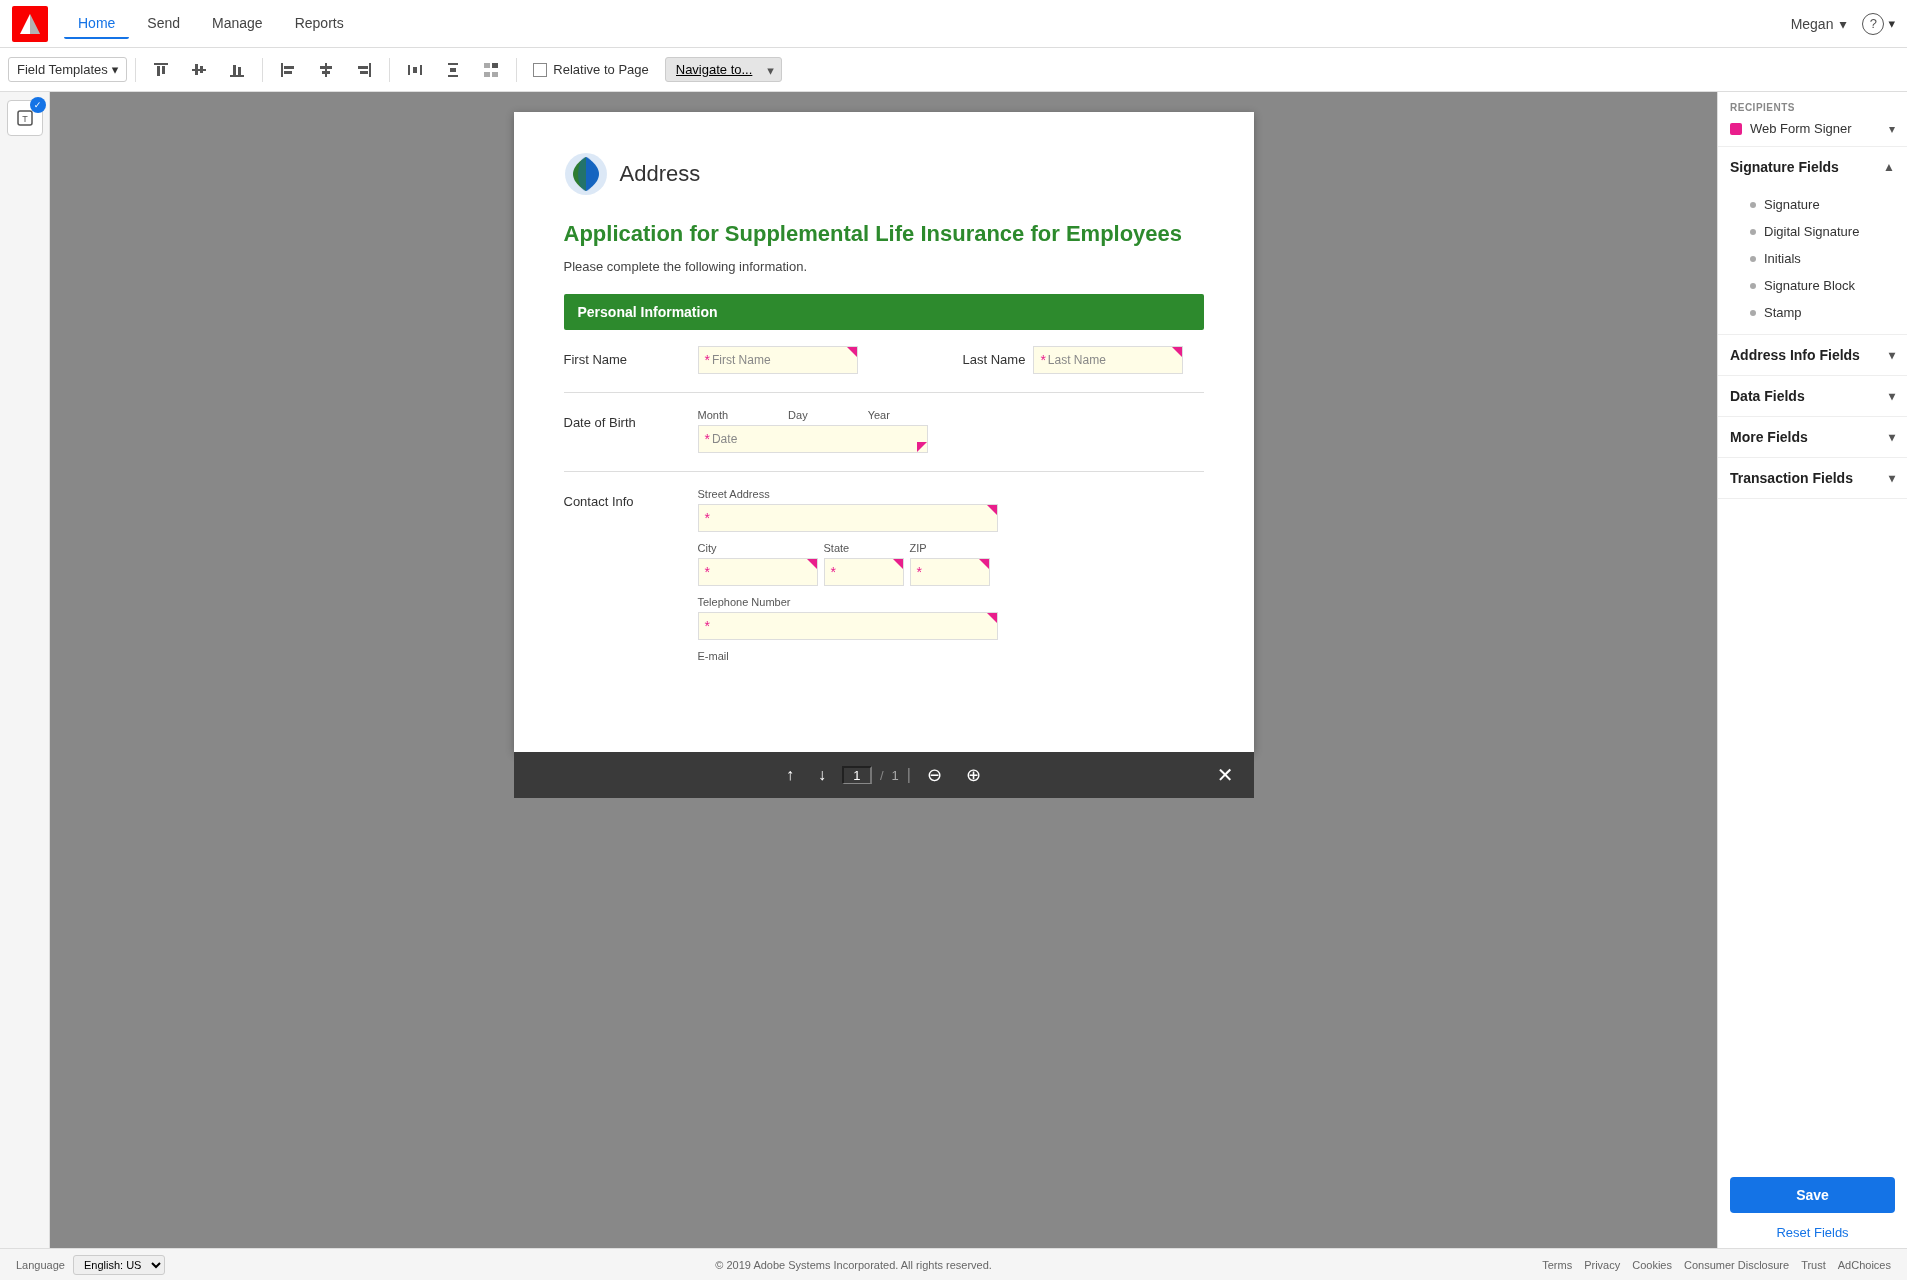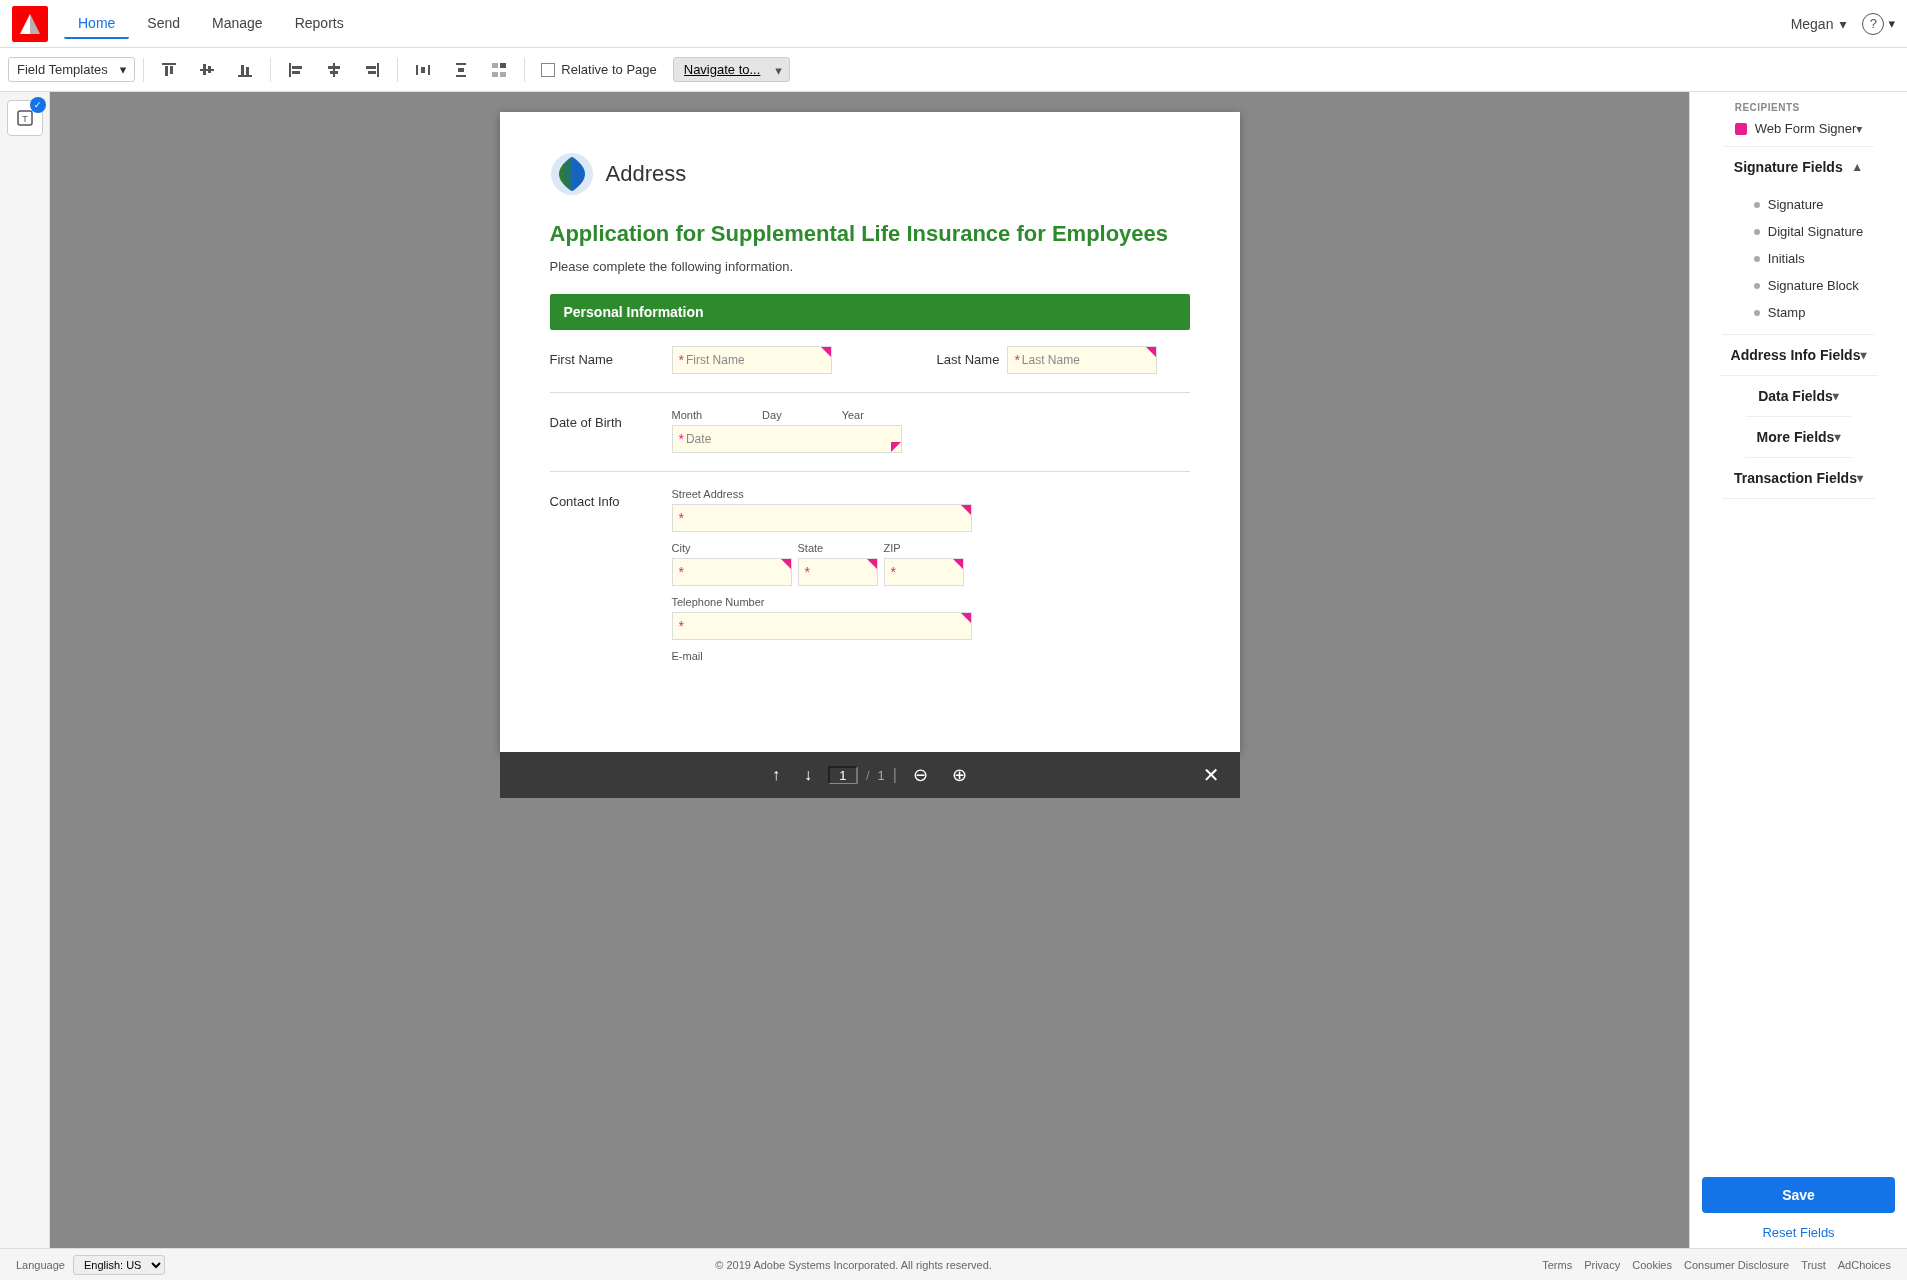--- a/index.html
+++ b/index.html
@@ -9,21 +9,21 @@
     .top-bar { background: #fff; border-bottom: 1px solid #ddd; display: flex; align-items: center; height: 48px; padding: 0 12px; }
     .adobe-logo { width: 36px; height: 36px; background: #fa0000; display: flex; align-items: center; justify-content: center; color: #fff; font-weight: bold; font-size: 16px; border-radius: 2px; margin-right: 16px; }
     .nav-items { display: flex; gap: 4px; flex: 1; }
     .nav-item { padding: 6px 14px; cursor: pointer; font-size: 14px; color: #444; border-radius: 2px; }
     .nav-item.active { color: #1473e6; border-bottom: 2px solid #1473e6; }
     .user-section { display: flex; align-items: center; gap: 6px; cursor: pointer; color: #444; font-size: 14px; }
 
     
     .toolbar { background: #fff; border-bottom: 1px solid #ddd; display: flex; align-items: center; height: 44px; padding: 0 8px; gap: 4px; }
     .toolbar-btn { background: none; border: none; cursor: pointer; padding: 4px 8px; color: #555; font-size: 14px; border-radius: 2px; display: flex; align-items: center; gap: 4px; }
-    .toolbar-dropdown { display: flex; align-items: center; gap: 12px; border: 1px solid #ccc; border-radius: 3px; padding: 4px 8px; cursor: pointer; font-size: 13px; }
+    .toolbar-dropdown { display: flex; align-items: center; gap: 4px; border: 1px solid #ccc; border-radius: 3px; padding: 4px 8px; cursor: pointer; font-size: 13px; }
     .toolbar-separator { width: 1px; height: 24px; background: #ddd; margin: 0 4px; }
     .relative-to-page { display: flex; align-items: center; gap: 6px; margin-left: 8px; font-size: 13px; }
     .checkbox-square { width: 14px; height: 14px; border: 1px solid #888; display: inline-block; }
     .navigate-dropdown { border: 1px solid #ccc; border-radius: 3px; padding: 4px 28px 4px 10px; font-size: 13px; cursor: pointer; background: #e5e5e5; appearance: none; -webkit-appearance: none; position: relative; text-decoration: underline; }
     .navigate-wrap { position: relative; display: inline-block; }
     .navigate-wrap::after { content: '▾'; position: absolute; right: 8px; top: 50%; transform: translateY(-50%); pointer-events: none; color: #555; }
 
     
     .main-layout { display: flex; flex: 1; overflow: hidden; }
 
@@ -36,21 +36,21 @@
     .canvas-area { flex: 1; overflow: auto; background: #888; display: flex; flex-direction: column; align-items: center; padding: 20px; }
     .document { background: #fff; width: 740px; min-height: 640px; padding: 40px 50px; box-shadow: 0 2px 8px rgba(0,0,0,0.3); }
 
     
     .doc-logo { display: flex; align-items: center; gap: 12px; margin-bottom: 24px; }
     .logo-icon { width: 44px; height: 44px; }
     .logo-text { font-size: 22px; color: #333; font-weight: 400; }
     .doc-title { color: #2d8a2d; font-size: 22px; font-weight: 600; margin-bottom: 10px; line-height: 1.3; }
     .doc-subtitle { font-size: 13px; color: #444; margin-bottom: 20px; }
     .section-header { background: #2d8a2d; color: #fff; font-weight: 600; font-size: 14px; padding: 10px 14px; margin-bottom: 16px; border-radius: 2px; }
-    .form-row { display: flex; align-items: flex-start; margin-bottom: 18px; gap: 12px; }
+    .form-row { display: flex; align-items: flex-start; margin-bottom: 18px; gap: 24px; }
     .form-label { font-size: 13px; color: #333; width: 110px; flex-shrink: 0; padding-top: 6px; }
     .form-fields { display: flex; gap: 12px; flex: 1; flex-wrap: wrap; }
     .field-sublabel { font-size: 11px; color: #555; }
     .form-field { background: #fffde7; border: 1px solid #ddd; height: 28px; display: flex; align-items: center; padding: 0 6px; position: relative; font-size: 12px; color: #888; }
     .field-corner { position: absolute; top: 0; right: 0; width: 0; height: 0; border-style: solid; border-width: 0 10px 10px 0; border-color: transparent #e91e8c transparent transparent; }
     .field-corner-left { position: absolute; bottom: 0; right: 0; width: 0; height: 0; border-style: solid; border-width: 10px 10px 0 0; border-color: #e91e8c transparent transparent transparent; }
     .required-dot { color: #e91e8c; font-size: 14px; margin-right: 2px; }
     .field-first-name { width: 160px; }
     .field-last-name { width: 150px; }
     .field-date { width: 230px; }
@@ -72,21 +72,21 @@
     .bottom-bar-inner { display: flex; align-items: center; gap: 8px; position: relative; width: 100%; justify-content: center; }
     .zoom-separator { color: #888; font-size: 16px; }
 
     
     .footer { background: #f5f5f5; border-top: 1px solid #ddd; height: 32px; display: flex; align-items: center; justify-content: space-between; padding: 0 16px; font-size: 11px; color: #666; }
     .footer-links { display: flex; gap: 12px; }
     .footer-link { color: #666; text-decoration: none; cursor: pointer; }
     .language-select { border: 1px solid #ccc; border-radius: 3px; padding: 2px 6px 2px 6px; font-size: 11px; cursor: pointer; }
 
     
-    .right-panel { width: 218px; background: #fff; border-left: 1px solid #ddd; display: flex; flex-direction: column; overflow-y: auto; align-items: center; }
+    .right-panel { width: 190px; background: #fff; border-left: 1px solid #ddd; display: flex; flex-direction: column; overflow-y: auto; }
     .recipients-section { padding: 10px 12px; border-bottom: 1px solid #eee; }
     .recipients-label { font-size: 10px; font-weight: 600; color: #888; letter-spacing: 0.5px; text-transform: uppercase; margin-bottom: 8px; }
     .recipient-row { display: flex; align-items: center; justify-content: space-between; }
     .recipient-dot { width: 12px; height: 12px; background: #e91e8c; border-radius: 2px; display: inline-block; margin-right: 8px; }
     .recipient-name { font-size: 13px; color: #333; }
     .recipient-arrow { color: #555; font-size: 12px; cursor: pointer; }
     .field-section { border-bottom: 1px solid #eee; }
     .field-section-header { display: flex; align-items: center; justify-content: space-between; padding: 12px 12px; cursor: pointer; font-size: 14px; font-weight: 600; color: #222; }
     .section-chevron { font-size: 12px; color: #555; }
     .field-section-body { padding: 4px 0 8px 20px; }

